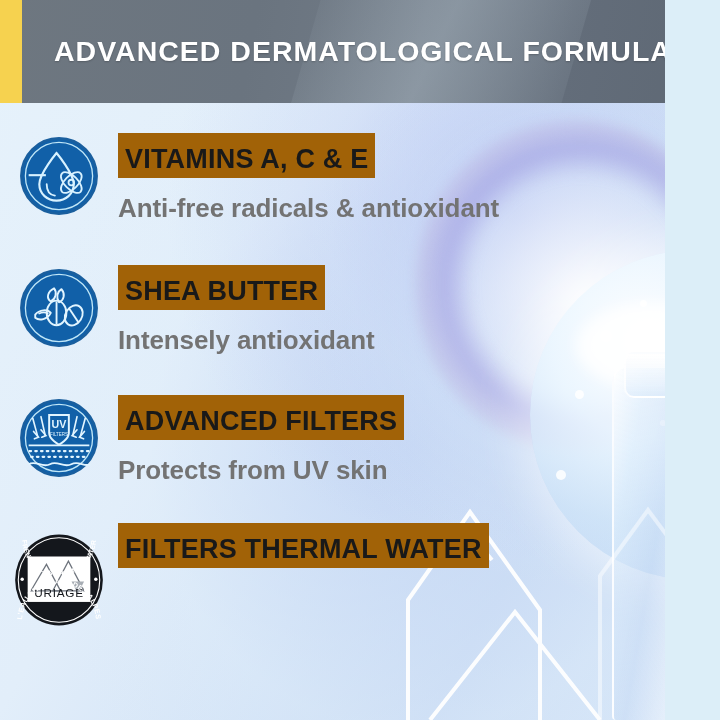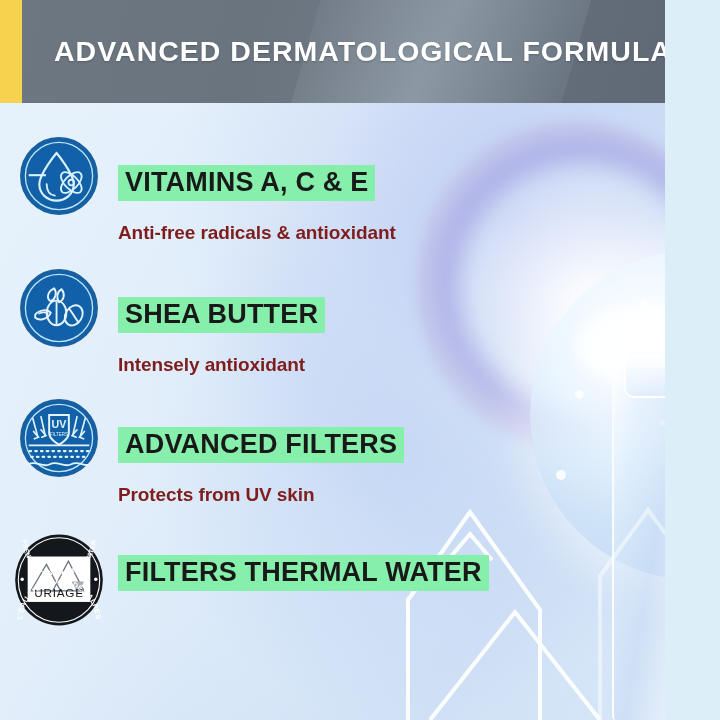--- a/index.html
+++ b/index.html
@@ -77,26 +77,26 @@
   
   .rows{position:absolute;left:0;top:103px;width:720px;}
   .row{position:absolute;left:0;width:720px;display:flex;align-items:flex-start;}
   .r1{top:28px;} .r2{top:160px;} .r3{top:290px;} .r4{top:418px;}
 
   .icon-wrap{width:118px;display:flex;justify-content:center;flex:0 0 118px;padding-top:4px;}
   .icon-wrap.logo{padding-top:12px;}
   .texts{flex:1;padding-top:2px;}
 
   .title-hl{
-    display:inline-block;background:#86efac;color:#191919;
+    display:inline-block;background:#a16207;color:#191919;
     font-size:27px;font-weight:bold;letter-spacing:.2px;
-    padding:3px 7px 4px 7px;line-height:1.08;white-space:nowrap;margin-top:32px;
+    padding:12px 7px 4px 7px;line-height:1.08;white-space:nowrap;
   }
   .subtitle{
-    margin-top:20px;color:#7f1d1d;font-size:19px;font-weight:bold;
+    margin-top:14px;color:#737373;font-size:26px;font-weight:bold;
     line-height:1.3;letter-spacing:-.1px;max-width:530px;
   }
   .r4 .subtitle{max-width:540px;}
 </style>
 </head>
 <body>
 
 <div id="page">
 
   <div class="bg">

